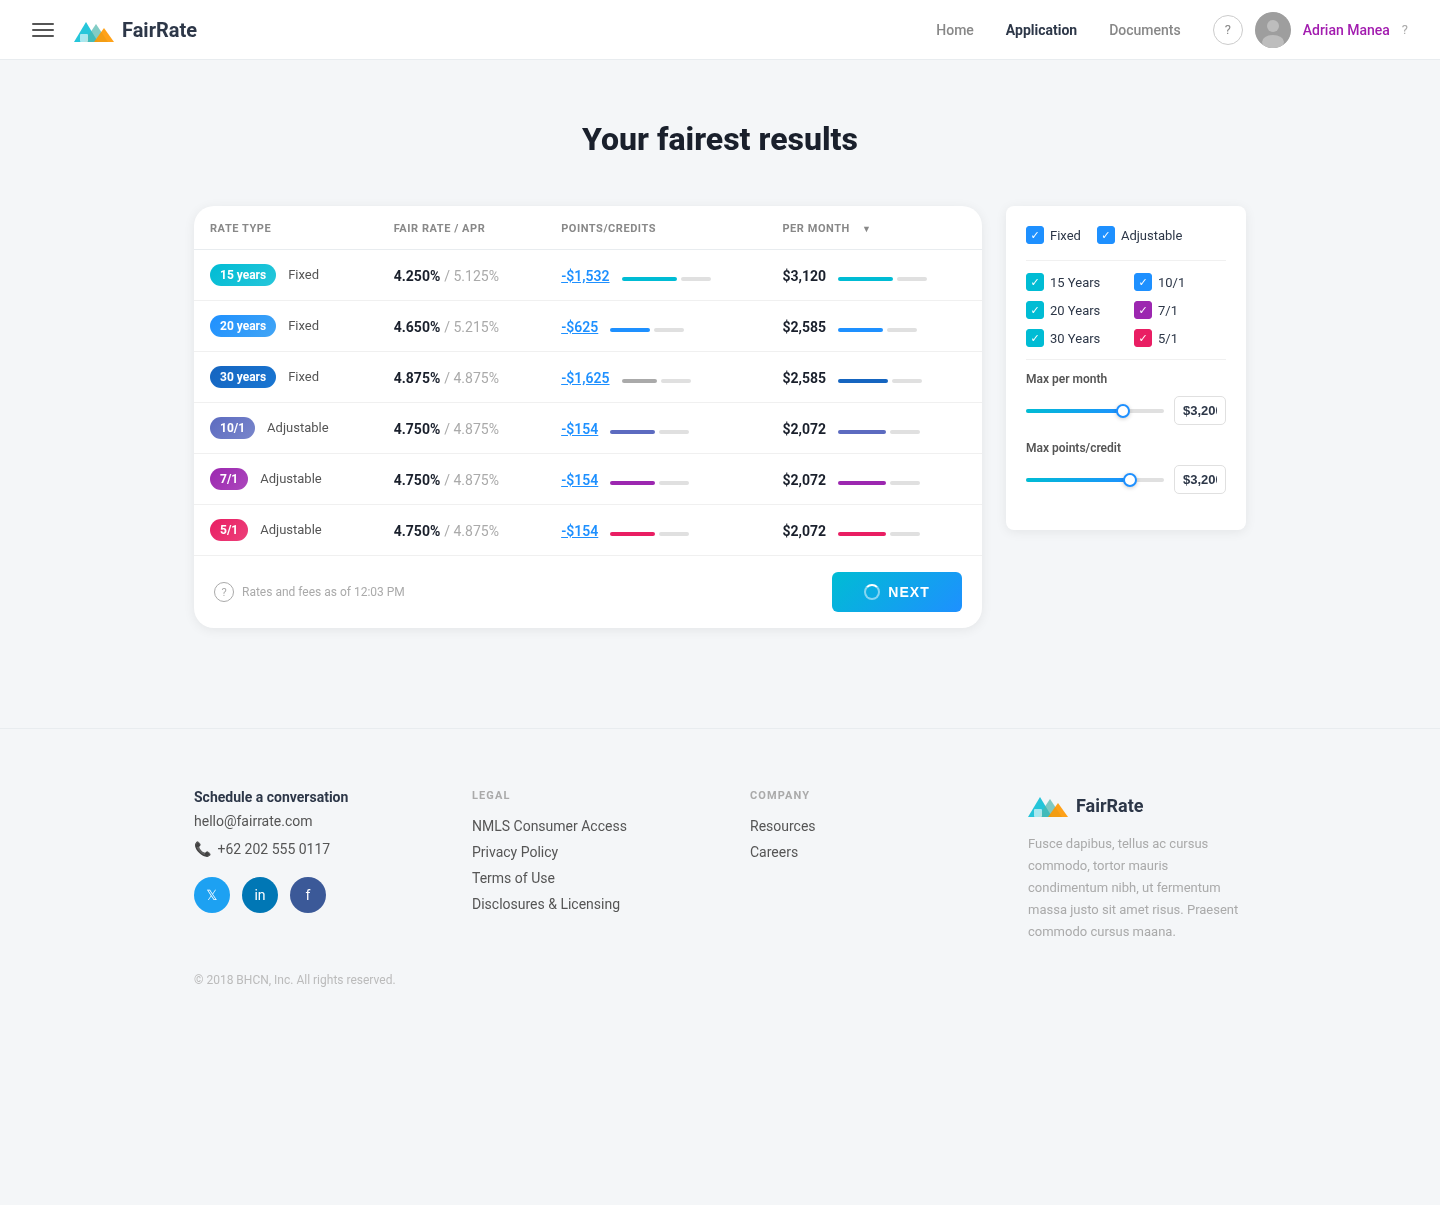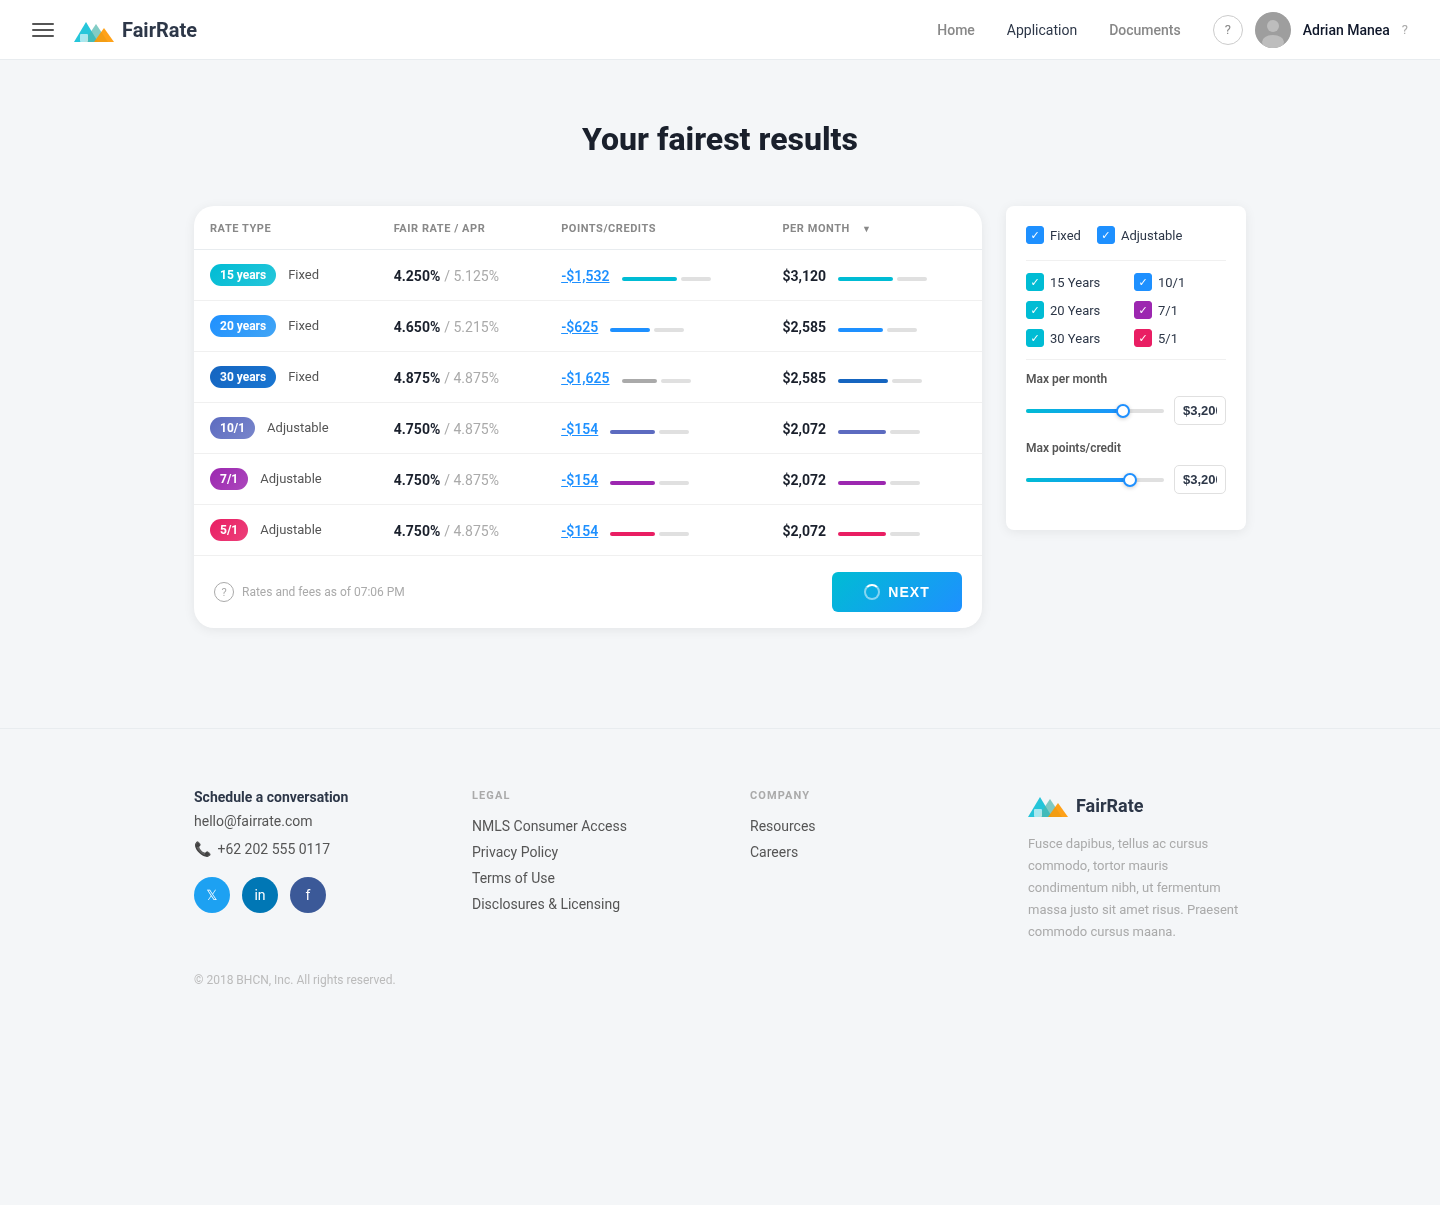--- a/index.html
+++ b/index.html
@@ -12,29 +12,29 @@
       align-items: center;
       padding: 0 32px;
       height: 60px;
       border-bottom: 1px solid #e8ecef;
     }
     .nav-menu-icon { cursor: pointer; margin-right: 20px; display: flex; flex-direction: column; gap: 4px; }
     .nav-menu-icon span { display: block; width: 22px; height: 2px; background: #555; border-radius: 2px; }
     .nav-logo { display: flex; align-items: center; gap: 8px; font-size: 20px; font-weight: 700; color: #2d3748; text-decoration: none; }
     .nav-links { margin-left: auto; display: flex; align-items: center; gap: 32px; }
     .nav-link { text-decoration: none; color: #888; font-size: 14px; font-weight: 500; }
-    .nav-link.active { color: #2d3748; font-weight: 400; }
+    .nav-link.active { color: #2d3748; font-weight: 700; }
     .nav-right { display: flex; align-items: center; gap: 12px; margin-left: 32px; }
     .help-btn {
       width: 30px; height: 30px; border: 1.5px solid #ccc; border-radius: 50%;
       display: flex; align-items: center; justify-content: center;
       font-size: 13px; color: #888; cursor: pointer; background: #fff;
     }
     .avatar { width: 36px; height: 36px; border-radius: 50%; background: #bbb; overflow: hidden; }
-    .user-name { font-size: 14px; font-weight: 500; color: #0f172a; }
+    .user-name { font-size: 14px; font-weight: 500; color: #a21caf; }
     .user-help { font-size: 13px; color: #aaa; cursor: pointer; }
 
     
     .main { max-width: 1100px; margin: 0 auto; padding: 60px 24px 40px; }
     .page-title { text-align: center; font-size: 32px; font-weight: 800; color: #1a202c; margin-bottom: 48px; }
 
     .content-area { display: flex; gap: 24px; align-items: flex-start; }
 
     
     .table-section { flex: 1; background: #fff; border-radius: 20px; box-shadow: 0 2px 12px rgba(0,0,0,0.07); padding: 0; overflow: hidden; }
@@ -349,21 +349,21 @@
           <span class="bar-filled" style="width:48px; background:#e91e63;"></span>
           <span class="bar-empty"></span>
         </span>
       </td>
     </tr>
           </tbody>
       </table>
       <div class="table-footer">
         <div class="footer-info">
           <div class="footer-info-icon">?</div>
-          <span>Rates and fees as of 07:06 PM</span>
+          <span>Rates and fees as of 12:03 PM</span>
         </div>
         <button class="next-btn">
           <div class="spinner"></div>
           <span>NEXT</span>
         </button>
       </div>
     </div>
 
     <div class="filter-panel">
       <div class="filter-row">

